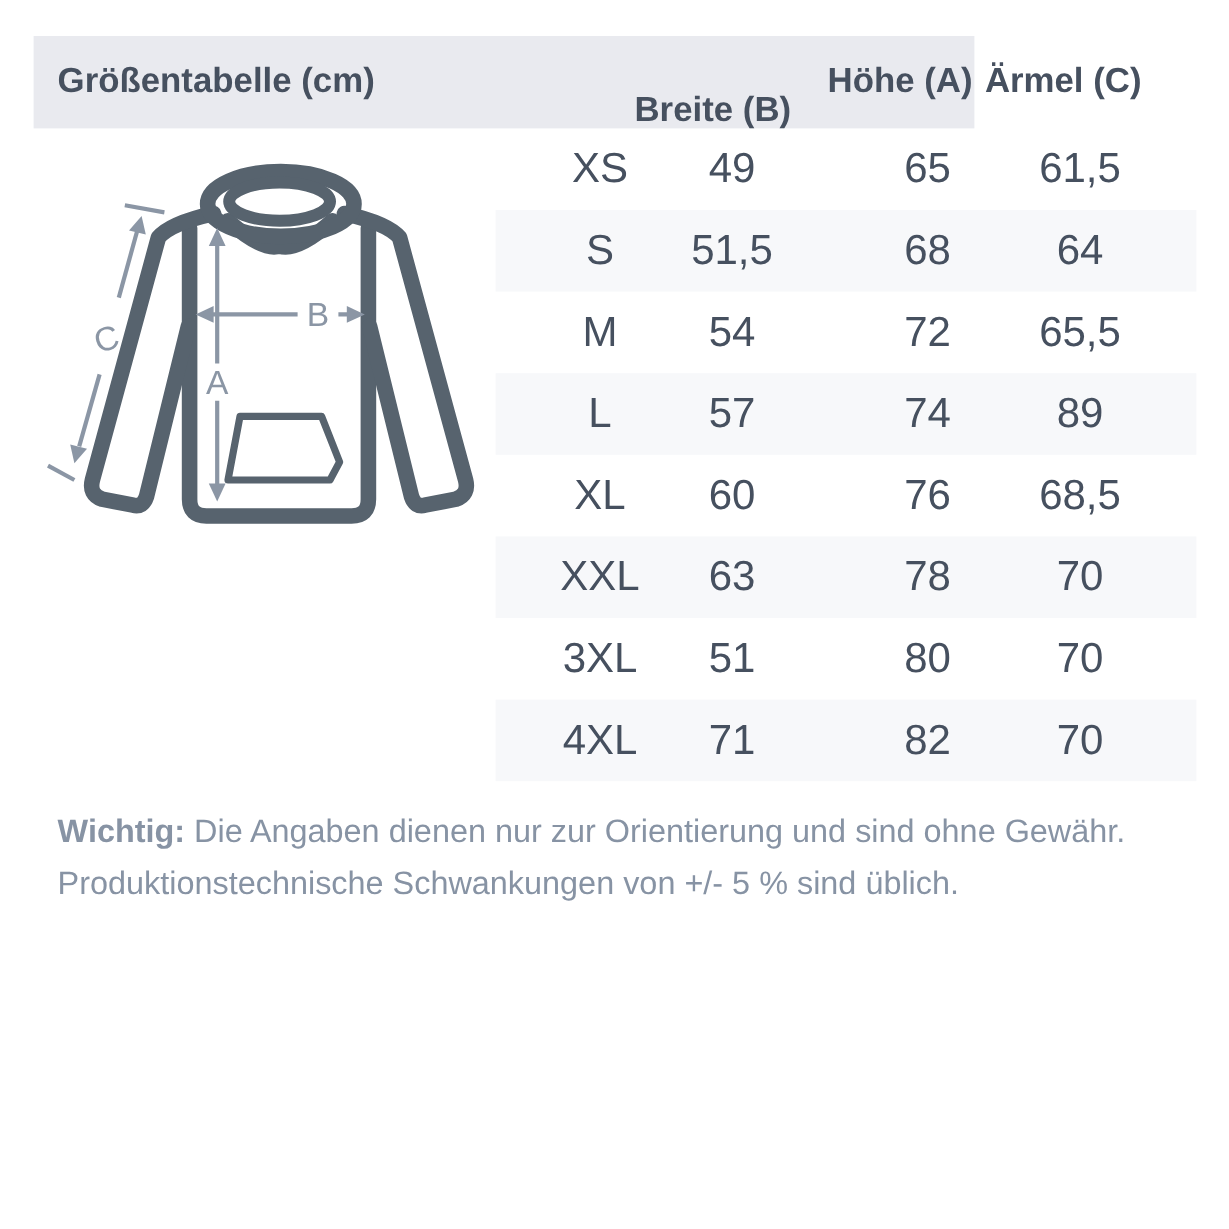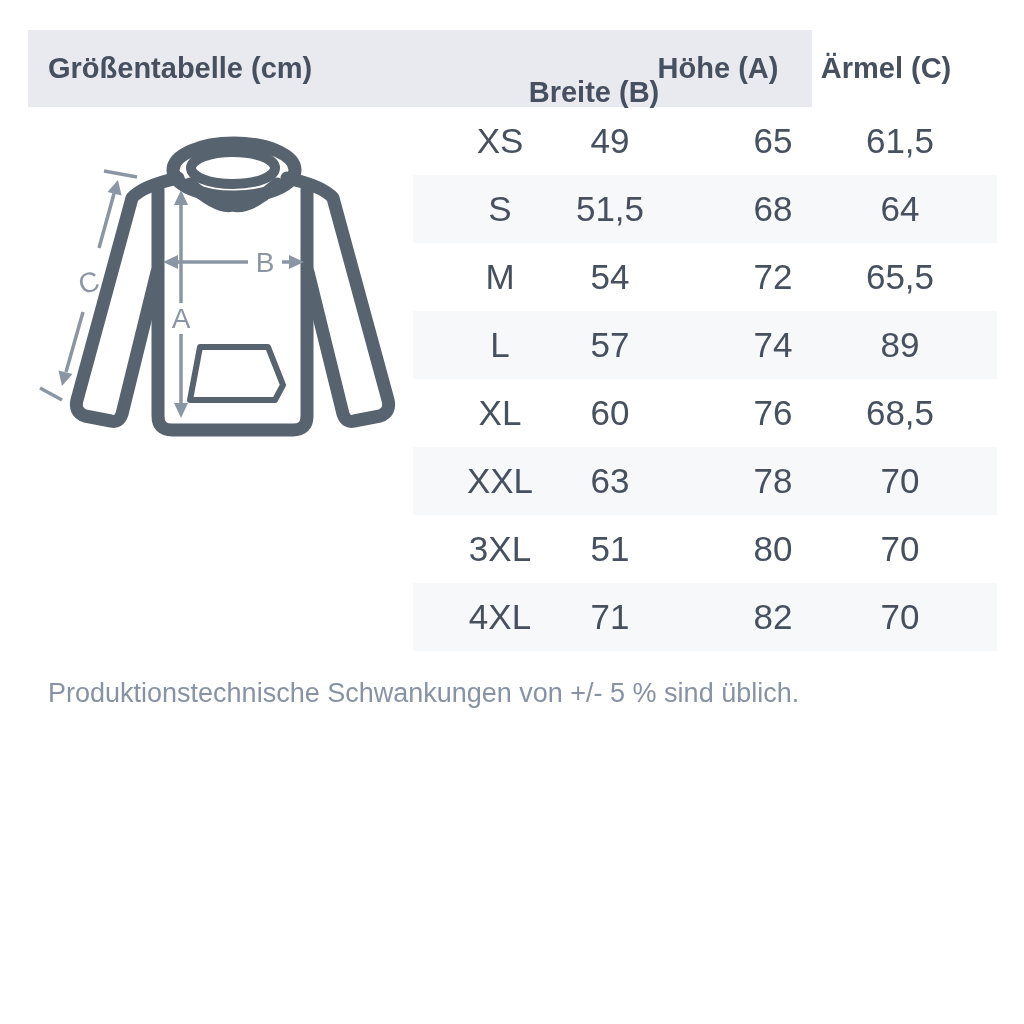--- a/index.html
+++ b/index.html
@@ -27,21 +27,21 @@
   .band .title{
     position:absolute;left:20px;top:0;height:77px;line-height:77px;
     font-size:29px;font-weight:bold;white-space:nowrap;
   }
   .band .col-head{
     position:absolute;top:0;height:77px;line-height:77px;
     font-size:29px;font-weight:bold;white-space:nowrap;
     transform:translateX(-50%);
   }
   .band .col-head.c1{left:566px;margin-top:24px;}
-  .band .col-head.c2{left:690px;}
+  .band .col-head.c2{left:722px;}
   .band .col-head.c3{left:858px;}
 
   
   .diagram{position:absolute;left:38px;top:120px;width:370px;height:330px;}
 
   
   .rows{position:absolute;left:413px;top:107px;width:584px;}
   .row{position:relative;height:68px;}
   .row:nth-child(even){background:var(--stripe-bg);}
   .cell{
@@ -159,14 +159,15 @@
   </div>
   <div class="row">
     <span class="cell size">4XL</span>
     <span class="cell b">71</span>
     <span class="cell h">82</span>
     <span class="cell c">70</span>
   </div>
 </div>
 
 <div class="note">
+  <div><span class="lbl">Wichtig:</span><span> Die Angaben dienen nur zur Orientierung und sind ohne Gewähr.</span></div>
   <div>Produktionstechnische Schwankungen von +/- 5 % sind üblich.</div>
 </div>
 
 </body></html>

